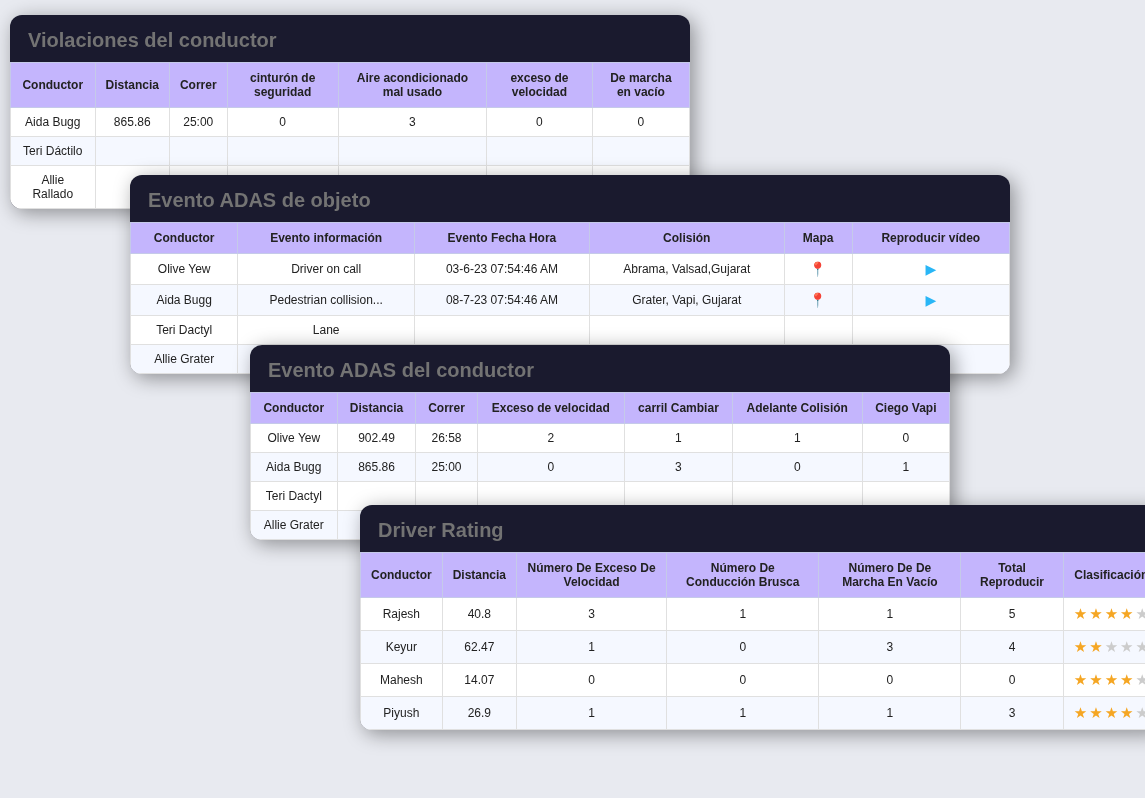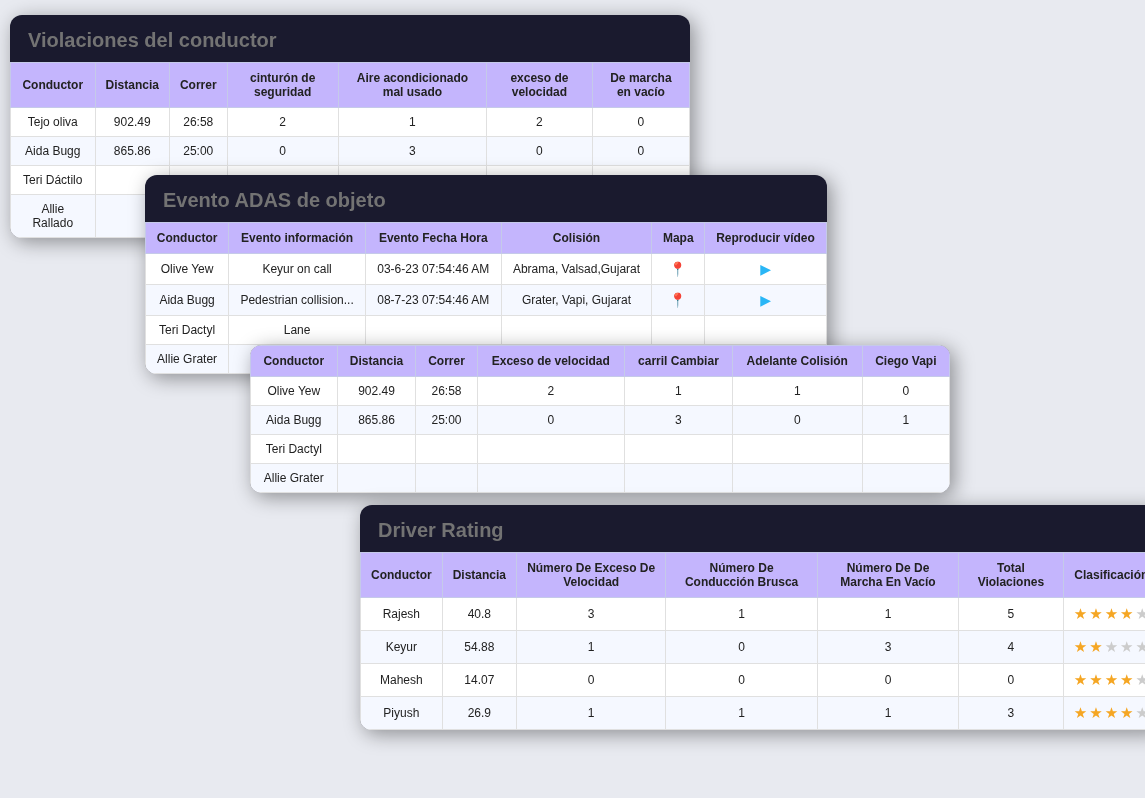--- a/index.html
+++ b/index.html
@@ -57,23 +57,23 @@
 
     
     .card-1 {
       left: 10px;
       top: 15px;
       width: 680px;
     }
 
     
     .card-2 {
-      left: 145px;
+      left: 130px;
       top: 175px;
-      width: 682px;
+      width: 880px;
     }
 
     
     .card-3 {
       left: 250px;
       top: 345px;
       width: 700px;
     }
 
     
@@ -121,29 +121,20 @@
           <th>Distancia</th>
           <th>Correr</th>
           <th>cinturón de seguridad</th>
           <th>Aire acondicionado mal usado</th>
           <th>exceso de velocidad</th>
           <th>De marcha en vacío</th>
         </tr>
     </thead>
     <tbody id="card1-body">
         <tr>
-          <td>Tejo oliva</td>
-          <td>902.49</td>
-          <td>26:58</td>
-          <td>2</td>
-          <td>1</td>
-          <td>2</td>
-          <td>0</td>
-        </tr>
-        <tr>
           <td>Aida Bugg</td>
           <td>865.86</td>
           <td>25:00</td>
           <td>0</td>
           <td>3</td>
           <td>0</td>
           <td>0</td>
         </tr>
         <tr>
           <td>Teri Dáctilo</td>
@@ -176,21 +167,21 @@
           <th>Evento información</th>
           <th>Evento Fecha Hora</th>
           <th>Colisión</th>
           <th>Mapa</th>
           <th>Reproducir vídeo</th>
         </tr>
     </thead>
     <tbody id="card2-body">
         <tr>
           <td>Olive Yew</td>
-          <td>Keyur on call</td>
+          <td>Driver on call</td>
           <td>03-6-23  07:54:46 AM</td>
           <td>Abrama, Valsad,Gujarat</td>
           <td><span class="icon-pin">📍</span></td>
           <td><span class="icon-play">▶</span></td>
         </tr>
         <tr>
           <td>Aida Bugg</td>
           <td>Pedestrian collision...</td>
           <td>08-7-23  07:54:46 AM</td>
           <td>Grater, Vapi, Gujarat</td>
@@ -211,20 +202,21 @@
           <td></td>
           <td></td>
           <td></td>
           <td></td>
         </tr>
       </tbody>
   </table>
 </div>
 
 <div class="card card-3">
+  <div class="card-title">Evento ADAS del conductor</div>
   <table>
     <thead>
       <tr id="card3-headers">
           <th>Conductor</th>
           <th>Distancia</th>
           <th>Correr</th>
           <th>Exceso de velocidad</th>
           <th>carril Cambiar</th>
           <th>Adelante Colisión</th>
           <th>Ciego Vapi</th>
@@ -274,21 +266,21 @@
 <div class="card card-4">
   <div class="card-title">Driver Rating</div>
   <table>
     <thead>
       <tr id="card4-headers">
           <th>Conductor</th>
           <th>Distancia</th>
           <th>Número De Exceso De Velocidad</th>
           <th>Número De Conducción Brusca</th>
           <th>Número De De Marcha En Vacío</th>
-          <th>Total Violaciones</th>
+          <th>Total Reproducir</th>
           <th>Clasificación</th>
         </tr>
     </thead>
     <tbody id="card4-body">
         <tr>
           <td>Rajesh</td>
           <td>40.8</td>
           <td>3</td>
           <td>1</td>
           <td>1</td>
@@ -298,21 +290,21 @@
               <span class="star-filled">★</span>
               <span class="star-filled">★</span>
               <span class="star-filled">★</span>
               <span class="star-filled">★</span>
               <span class="star-empty">★</span>
             </div>
           </td>
         </tr>
         <tr>
           <td>Keyur</td>
-          <td>54.88</td>
+          <td>62.47</td>
           <td>1</td>
           <td>0</td>
           <td>3</td>
           <td>4</td>
           <td>
             <div class="stars">
               <span class="star-filled">★</span>
               <span class="star-filled">★</span>
               <span class="star-empty">★</span>
               <span class="star-empty">★</span>

